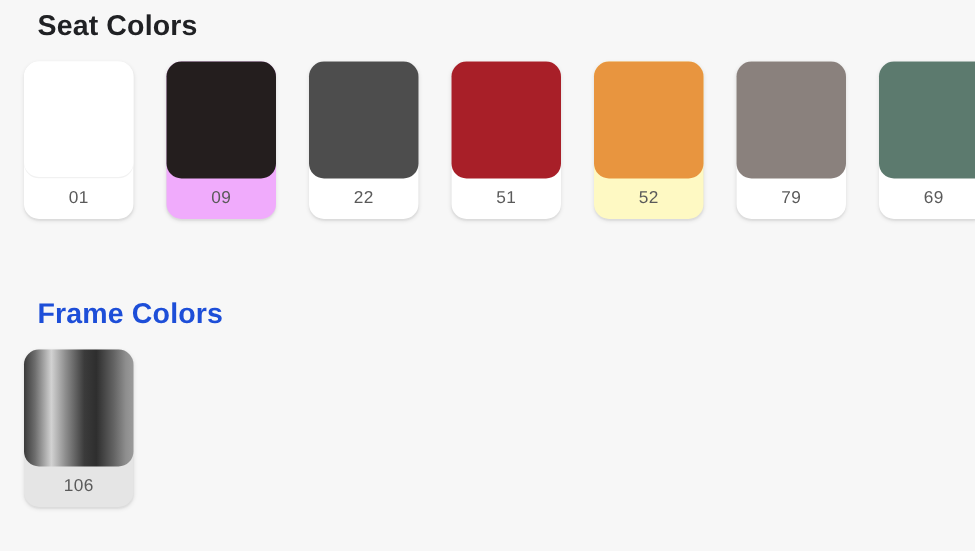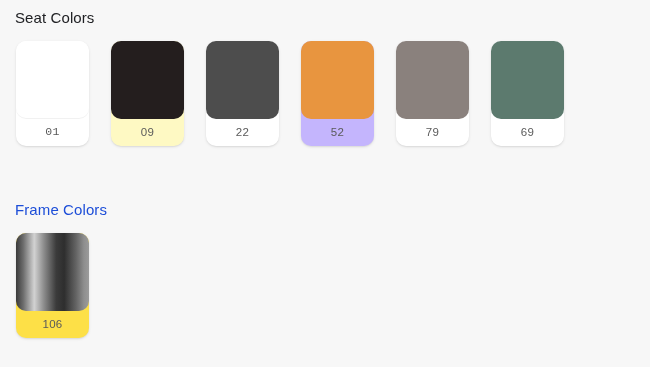--- a/index.html
+++ b/index.html
@@ -23,23 +23,23 @@
 
   .section {
     position: absolute;
     left: 0;
     width: 650px;
   }
   .section-seat  { top: 8px; }
   .section-frame { top: 200px; }
 
   .section-title {
-    margin: 0 0 13px 15px;
-    font-size: 15px;
-    font-weight: 400;
+    margin: 0 0 13px 25px;
+    font-size: 19px;
+    font-weight: 700;
     letter-spacing: 0.1px;
     color: #202124;
     line-height: 20px;
   }
 
   .swatch-row {
     display: flex;
     flex-direction: row;
     align-items: flex-start;
     padding-left: 16px;
@@ -88,35 +88,39 @@
 <body style="background: rgb(247, 247, 247);">
 
 <div class="page">
 
   <section class="section section-seat">
     <h2 class="section-title" style="color: rgb(32, 33, 36);">Seat Colors</h2>
     <div class="swatch-row">
 
       <div class="swatch-card" style="background: rgb(255, 255, 255);">
         <div class="swatch-color is-pale" style="background: rgb(255, 255, 255);"></div>
-        <div class="swatch-label" style="color: rgb(90, 90, 90); font-family: Liberation Mono, monospace;">01</div>
+        <div class="swatch-label" style="color: rgb(90, 90, 90);">01</div>
       </div>
 
-      <div class="swatch-card" style="background: #fef9c3;">
+      <div class="swatch-card" style="background: #f0abfc;">
         <div class="swatch-color" style="background: rgb(36, 30, 30);"></div>
         <div class="swatch-label" style="color: rgb(90, 90, 90);">09</div>
       </div>
 
       <div class="swatch-card" style="background: rgb(255, 255, 255);">
         <div class="swatch-color" style="background: rgb(77, 77, 77);"></div>
         <div class="swatch-label" style="color: rgb(90, 90, 90);">22</div>
       </div>
 
+      <div class="swatch-card" style="background: rgb(255, 255, 255);">
+        <div class="swatch-color" style="background: rgb(168, 31, 40);"></div>
+        <div class="swatch-label" style="color: rgb(90, 90, 90);">51</div>
+      </div>
 
-      <div class="swatch-card" style="background: #c4b5fd;">
+      <div class="swatch-card" style="background: #fef9c3;">
         <div class="swatch-color" style="background: rgb(232, 149, 63);"></div>
         <div class="swatch-label" style="color: rgb(90, 90, 90);">52</div>
       </div>
 
       <div class="swatch-card" style="background: rgb(255, 255, 255);">
         <div class="swatch-color" style="background: rgb(138, 129, 125);"></div>
         <div class="swatch-label" style="color: rgb(90, 90, 90);">79</div>
       </div>
 
       <div class="swatch-card" style="background: rgb(255, 255, 255);">
@@ -124,21 +128,21 @@
         <div class="swatch-label" style="color: rgb(90, 90, 90);">69</div>
       </div>
 
     </div>
   </section>
 
   <section class="section section-frame">
     <h2 class="section-title" style="color: #1d4ed8;">Frame Colors</h2>
     <div class="swatch-row">
 
-      <div class="swatch-card" style="background: #fde047;">
+      <div class="swatch-card" style="background: #e5e5e5;">
         <div class="swatch-color" style="background: linear-gradient(90deg, rgb(58, 58, 58) 0%, rgb(109, 109, 109) 10%, rgb(210, 210, 210) 25%, rgb(141, 141, 141) 38%, rgb(59, 59, 59) 55%, rgb(46, 46, 46) 66%, rgb(99, 99, 99) 82%, rgb(142, 142, 142) 93%, rgb(155, 155, 155) 100%);"></div>
         <div class="swatch-label" style="color: rgb(90, 90, 90);">106</div>
       </div>
 
     </div>
   </section>
 
 </div>
 
 </body></html>

